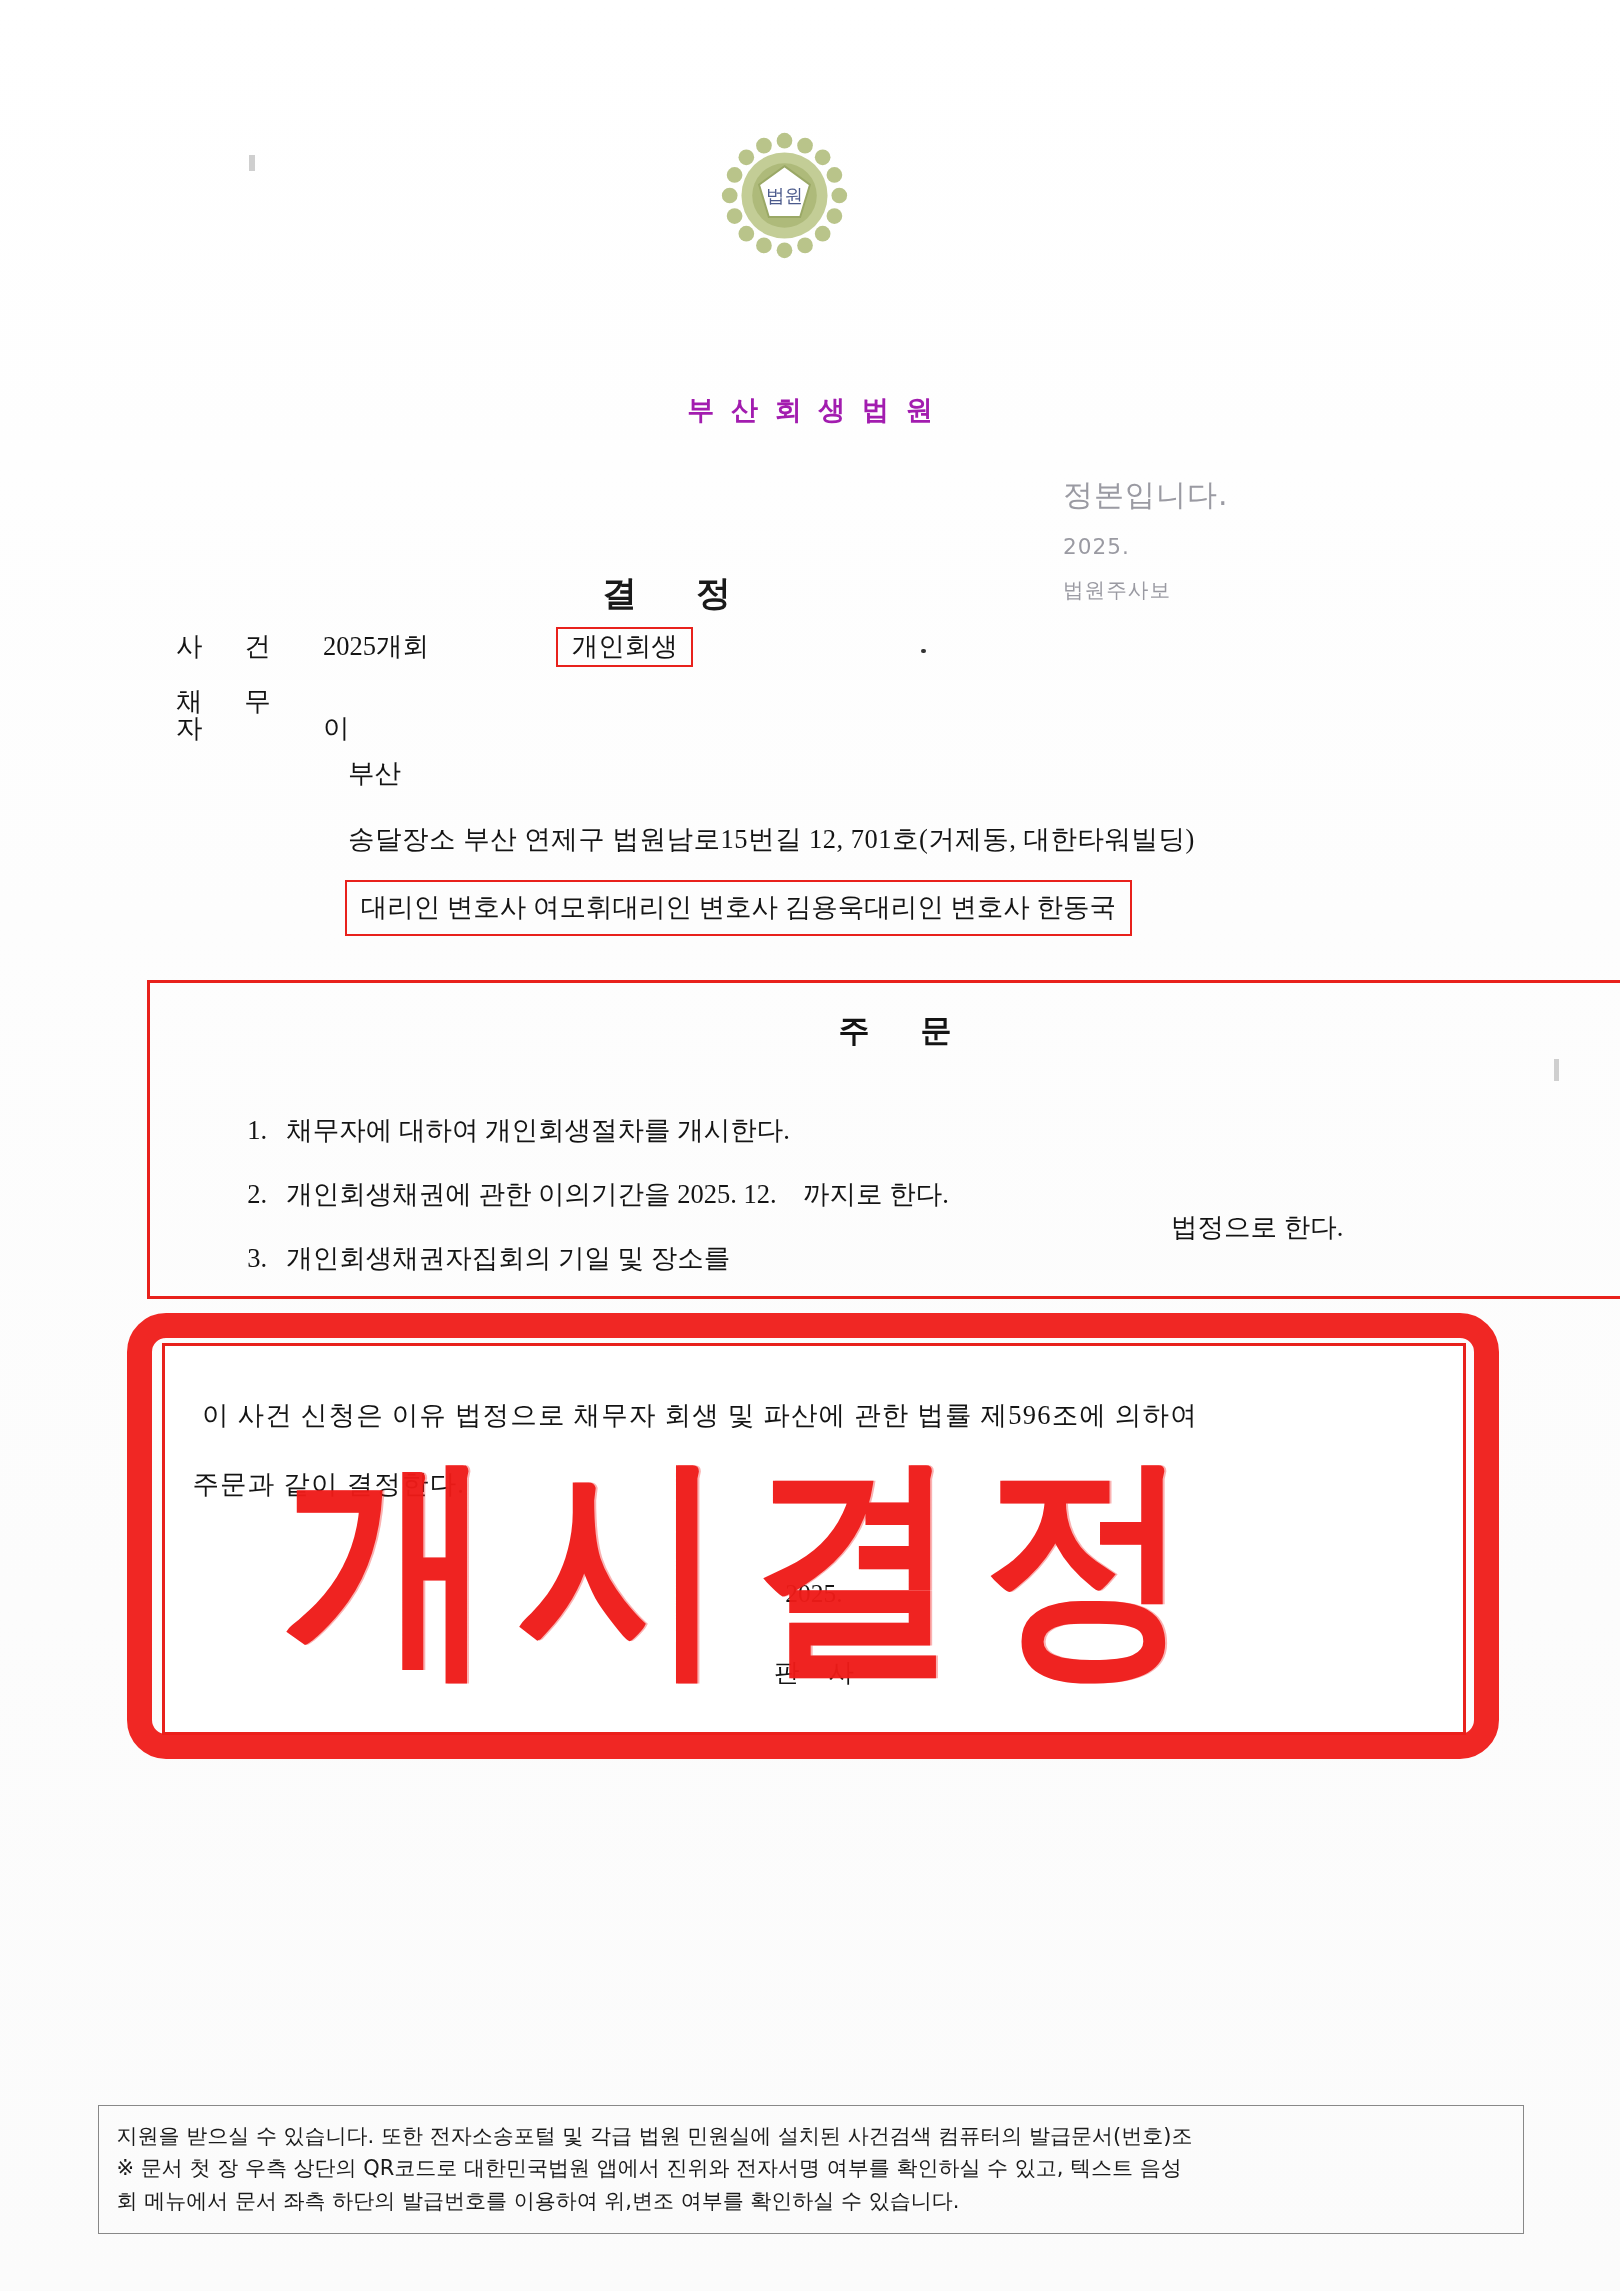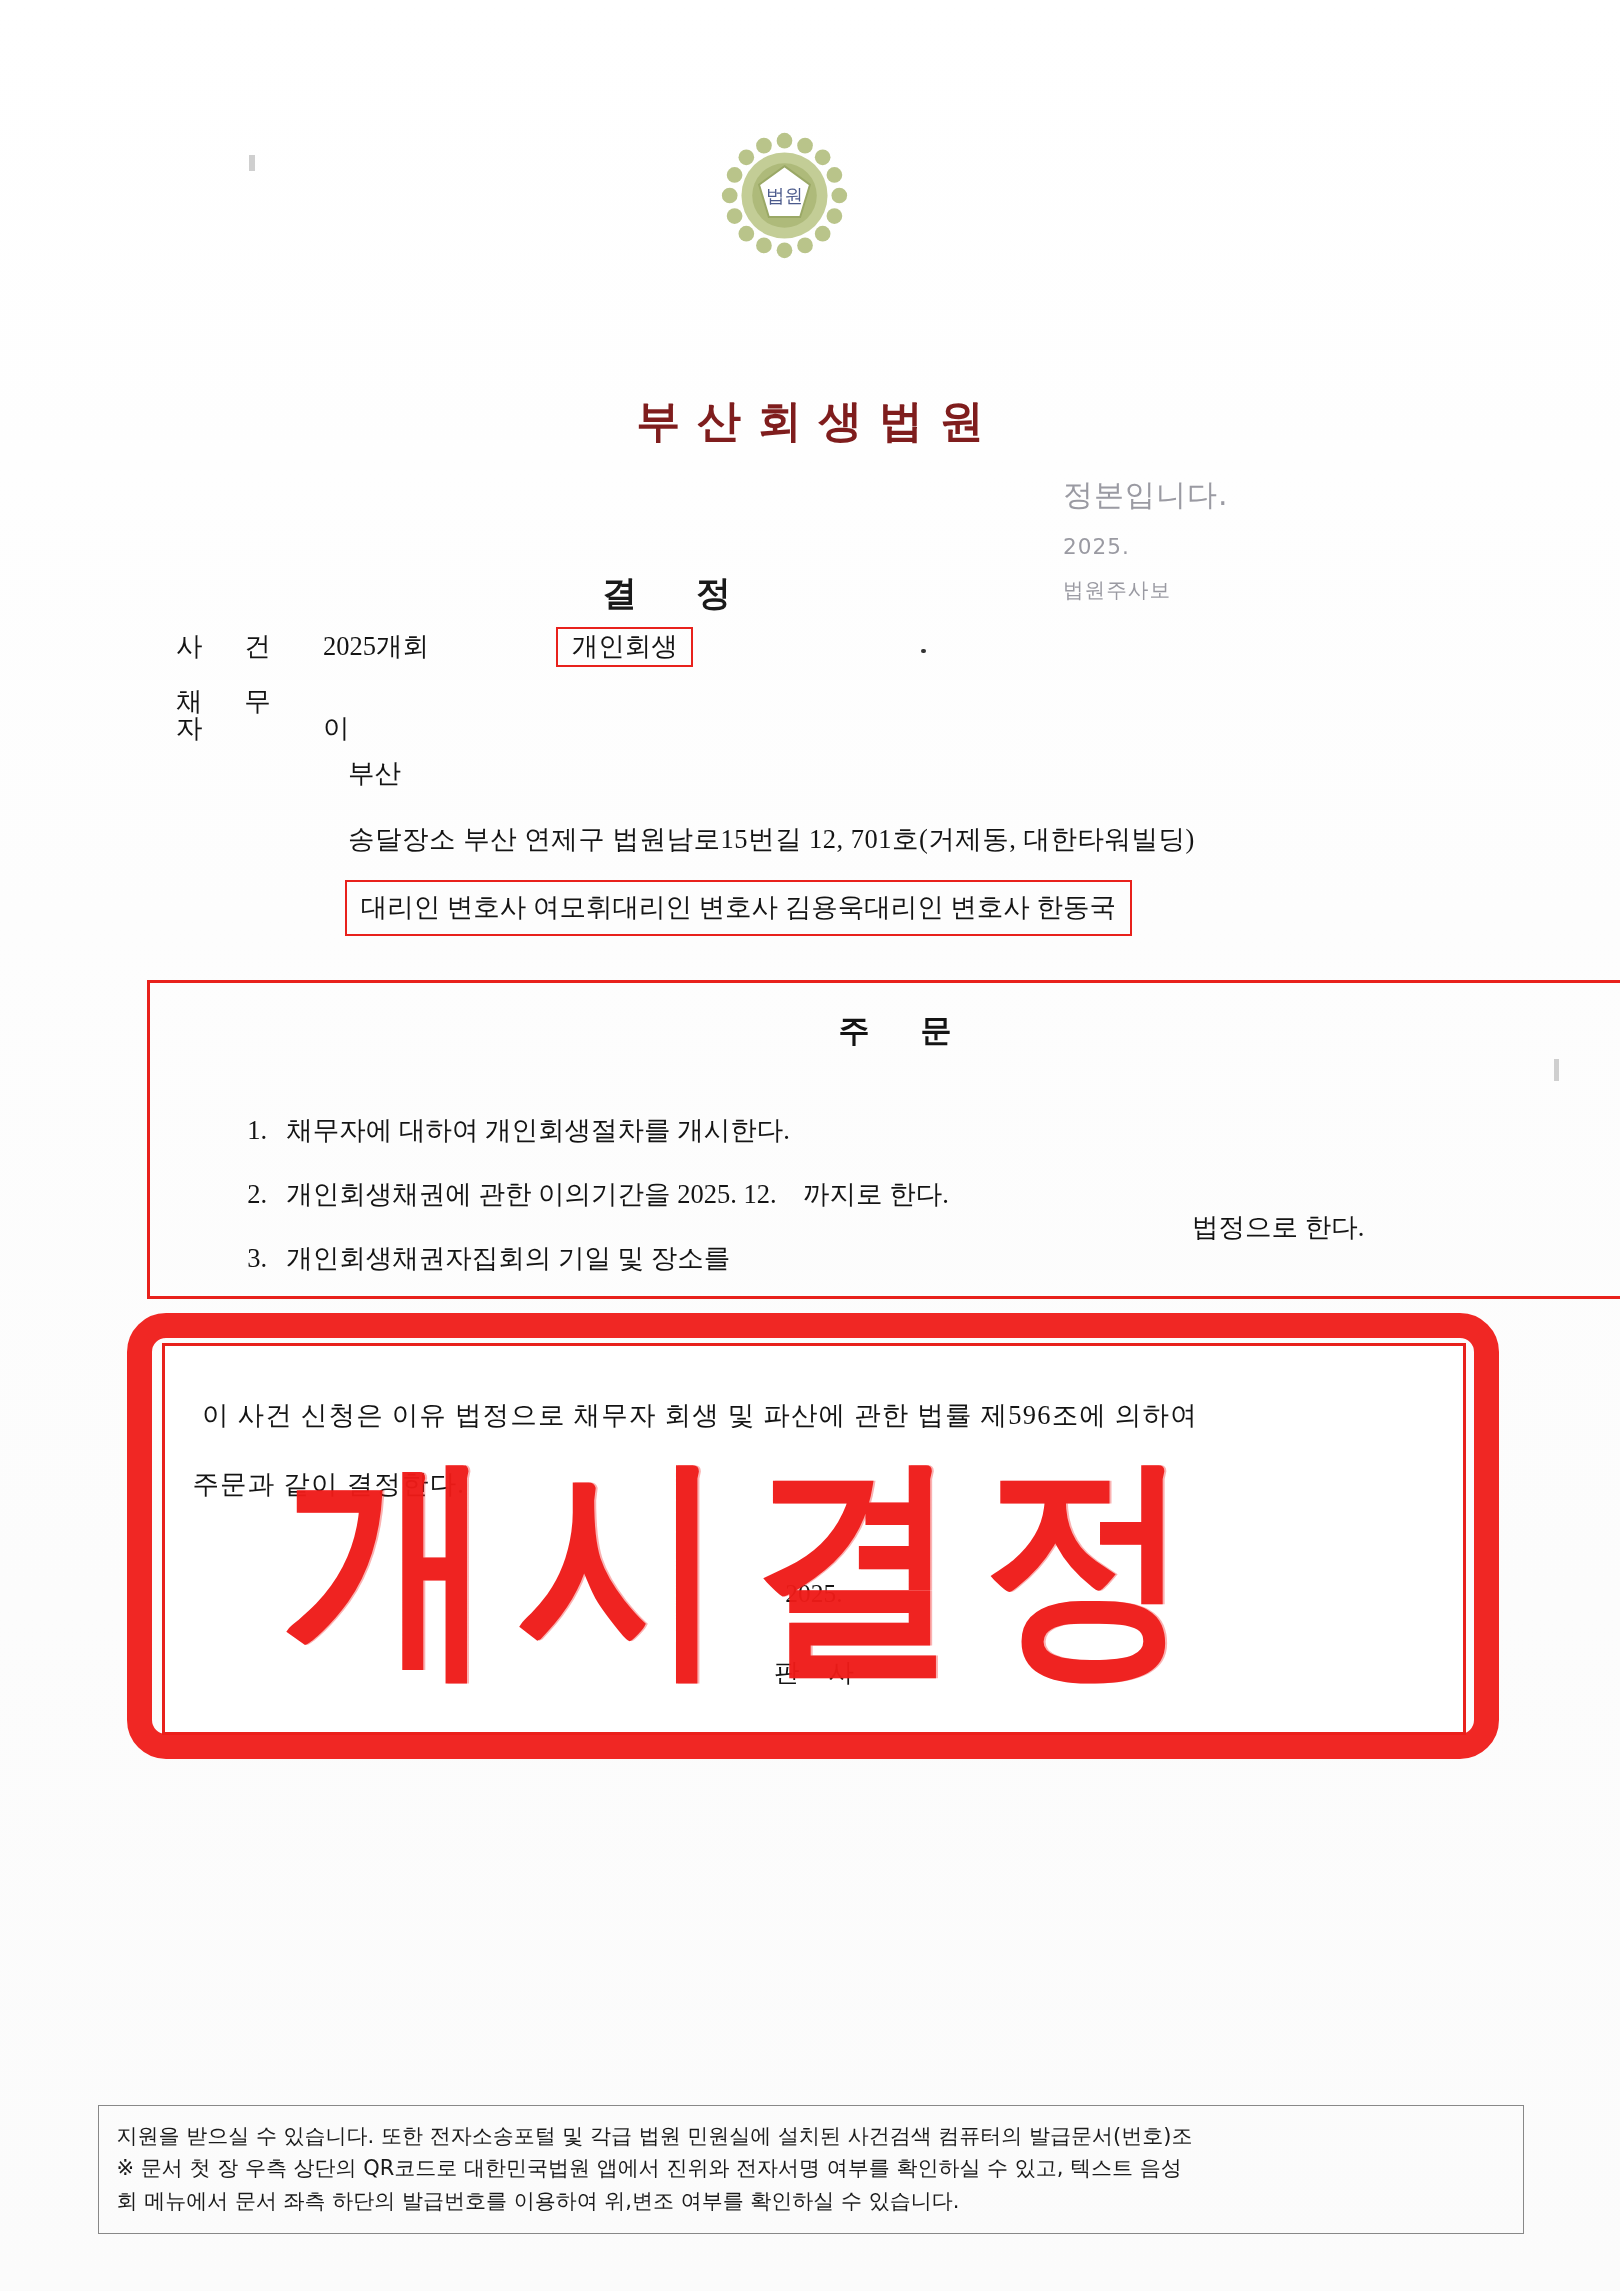--- a/index.html
+++ b/index.html
@@ -39,24 +39,24 @@
   }
   .emblem svg { display: block; }
 
   
   .court-title {
     position: absolute;
     left: 0;
     top: 392px;
     width: 1620px;
     text-align: center;
-    font-size: 44px;
+    font-size: 27px;
     letter-spacing: 16.7px;
     font-weight: 700;
-    color: #7f1d1d;
+    color: #a21caf;
     text-indent: 16.7px;
   }
 
   
   .decision-word {
     position: absolute;
     left: 392px;
     top: 570px;
     width: 549px;
     text-align: center;
@@ -164,21 +164,21 @@
   .order-list {
     position: absolute;
     left: 31px;
     top: 98px;
     width: 1264px;
     font-size: 26.5px;
     color: #141414;
   }
   .order-item { height: 64px; position: relative; white-space: pre; }
   .order-item .num { display: inline-block; width: 39px; }
-  .order-trailer { position: absolute; left: 990px; top: 0; margin-left: 21px; }
+  .order-trailer { position: absolute; left: 990px; top: 0; }
 
   
   .reason-box {
     position: absolute;
     left: 162px;
     top: 1343px;
     width: 1304px;
     height: 392px;
     border: 3.9px solid #e8211c;
     box-sizing: border-box;

